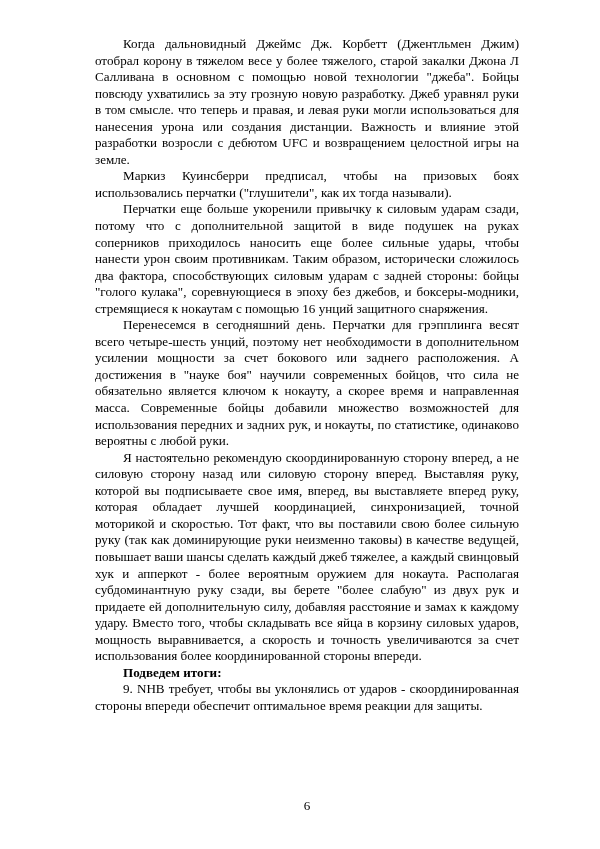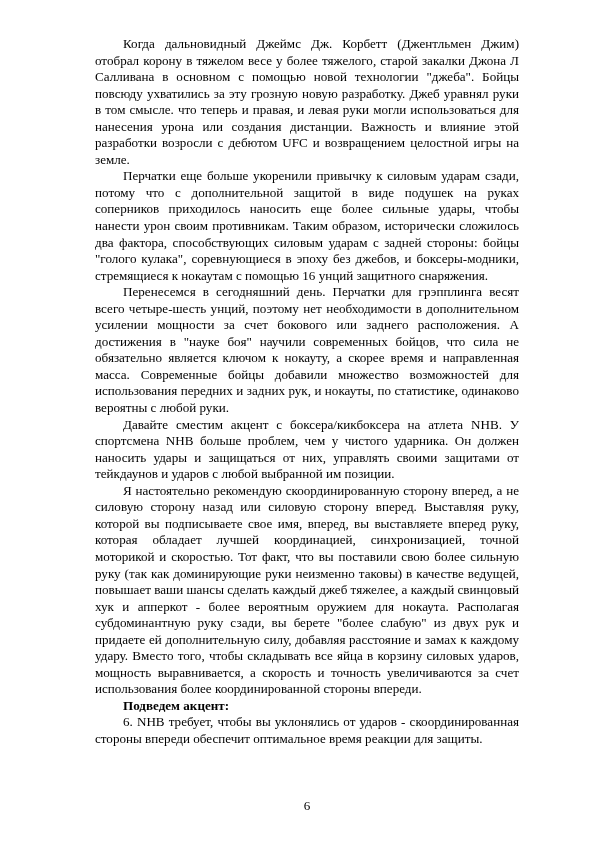--- a/index.html
+++ b/index.html
@@ -61,30 +61,30 @@
 </head>
 <body>
 
 <div class="page">
 
   <div class="text-body">
 
     <p class="para">Когда дальновидный Джеймс Дж. Корбетт (Джентльмен Джим) отобрал корону в тяжелом весе у более тяжелого, старой закалки Джона Л Салливана в основном с помощью новой технологии "джеба". Бойцы повсюду ухватились за эту грозную новую разработку. Джеб уравнял руки в том смысле. что теперь и правая, и левая руки могли использоваться для нанесения урона или создания дистанции. Важность и влияние этой разработки возросли с дебютом UFC и возвращением целостной игры на земле.</p>
 
 
+    <p class="para">Маркиз Куинсберри предписал, чтобы на призовых боях использовались перчатки ("глушители", как их тогда называли).</p>
 
     <p class="para"><span>Перчатки еще больше укоренили привычку к силовым ударам сзади, потому что с дополнительной защитой в виде подушек на руках соперников приходилось наносить еще более сильные удары, чтобы нанести урон своим противникам. Таким образом, исторически сложилось два фактора, способствующих силовым ударам с задней стороны: бойцы "</span><span class="ital">голого кулака</span><span>", соревнующиеся в эпоху без джебов, и боксеры-модники, стремящиеся к нокаутам с помощью 16 унций защитного снаряжения.</span></p>
 
     <p class="para">Перенесемся в сегодняшний день. Перчатки для грэпплинга весят всего четыре-шесть унций, поэтому нет необходимости в дополнительном усилении мощности за счет бокового или заднего расположения. А достижения в "науке боя" научили современных бойцов, что сила не обязательно является ключом к нокауту, а скорее время и направленная масса. Современные бойцы добавили множество возможностей для использования передних и задних рук, и нокауты, по статистике, одинаково вероятны с любой руки.</p>
 
-    <p class="para">Давайте сместим акцент с боксера/кикбоксера на атлета NHB. У спортсмена NHB больше проблем, чем у чистого ударника. Он должен наносить удары и защищаться от них, управлять своими защитами от тейкдаунов и ударов с любой выбранной им позиции.</p>
 
     <p class="para">Я настоятельно рекомендую скоординированную сторону вперед, а не силовую сторону назад или силовую сторону вперед. Выставляя руку, которой вы подписываете свое имя, вперед, вы выставляете вперед руку, которая обладает лучшей координацией, синхронизацией, точной моторикой и скоростью. Тот факт, что вы поставили свою более сильную руку (так как доминирующие руки неизменно таковы) в качестве ведущей, повышает ваши шансы сделать каждый джеб тяжелее, а каждый свинцовый хук и апперкот - более вероятным оружием для нокаута. Располагая субдоминантную руку сзади, вы берете "более слабую" из двух рук и придаете ей дополнительную силу, добавляя расстояние и замах к каждому удару. Вместо того, чтобы складывать все яйца в корзину силовых ударов, мощность выравнивается, а скорость и точность увеличиваются за счет использования более координированной стороны впереди.</p>
 
-    <p class="para bold-head">Подведем акцент:</p>
+    <p class="para bold-head">Подведем итоги:</p>
 
-    <p class="para">6. NHB требует, чтобы вы уклонялись от ударов - скоординированная стороны впереди обеспечит оптимальное время реакции для защиты.</p>
+    <p class="para">9. NHB требует, чтобы вы уклонялись от ударов - скоординированная стороны впереди обеспечит оптимальное время реакции для защиты.</p>
 
   </div>
 
   <div class="page-number">6</div>
 
 </div>
 
 </body></html>

